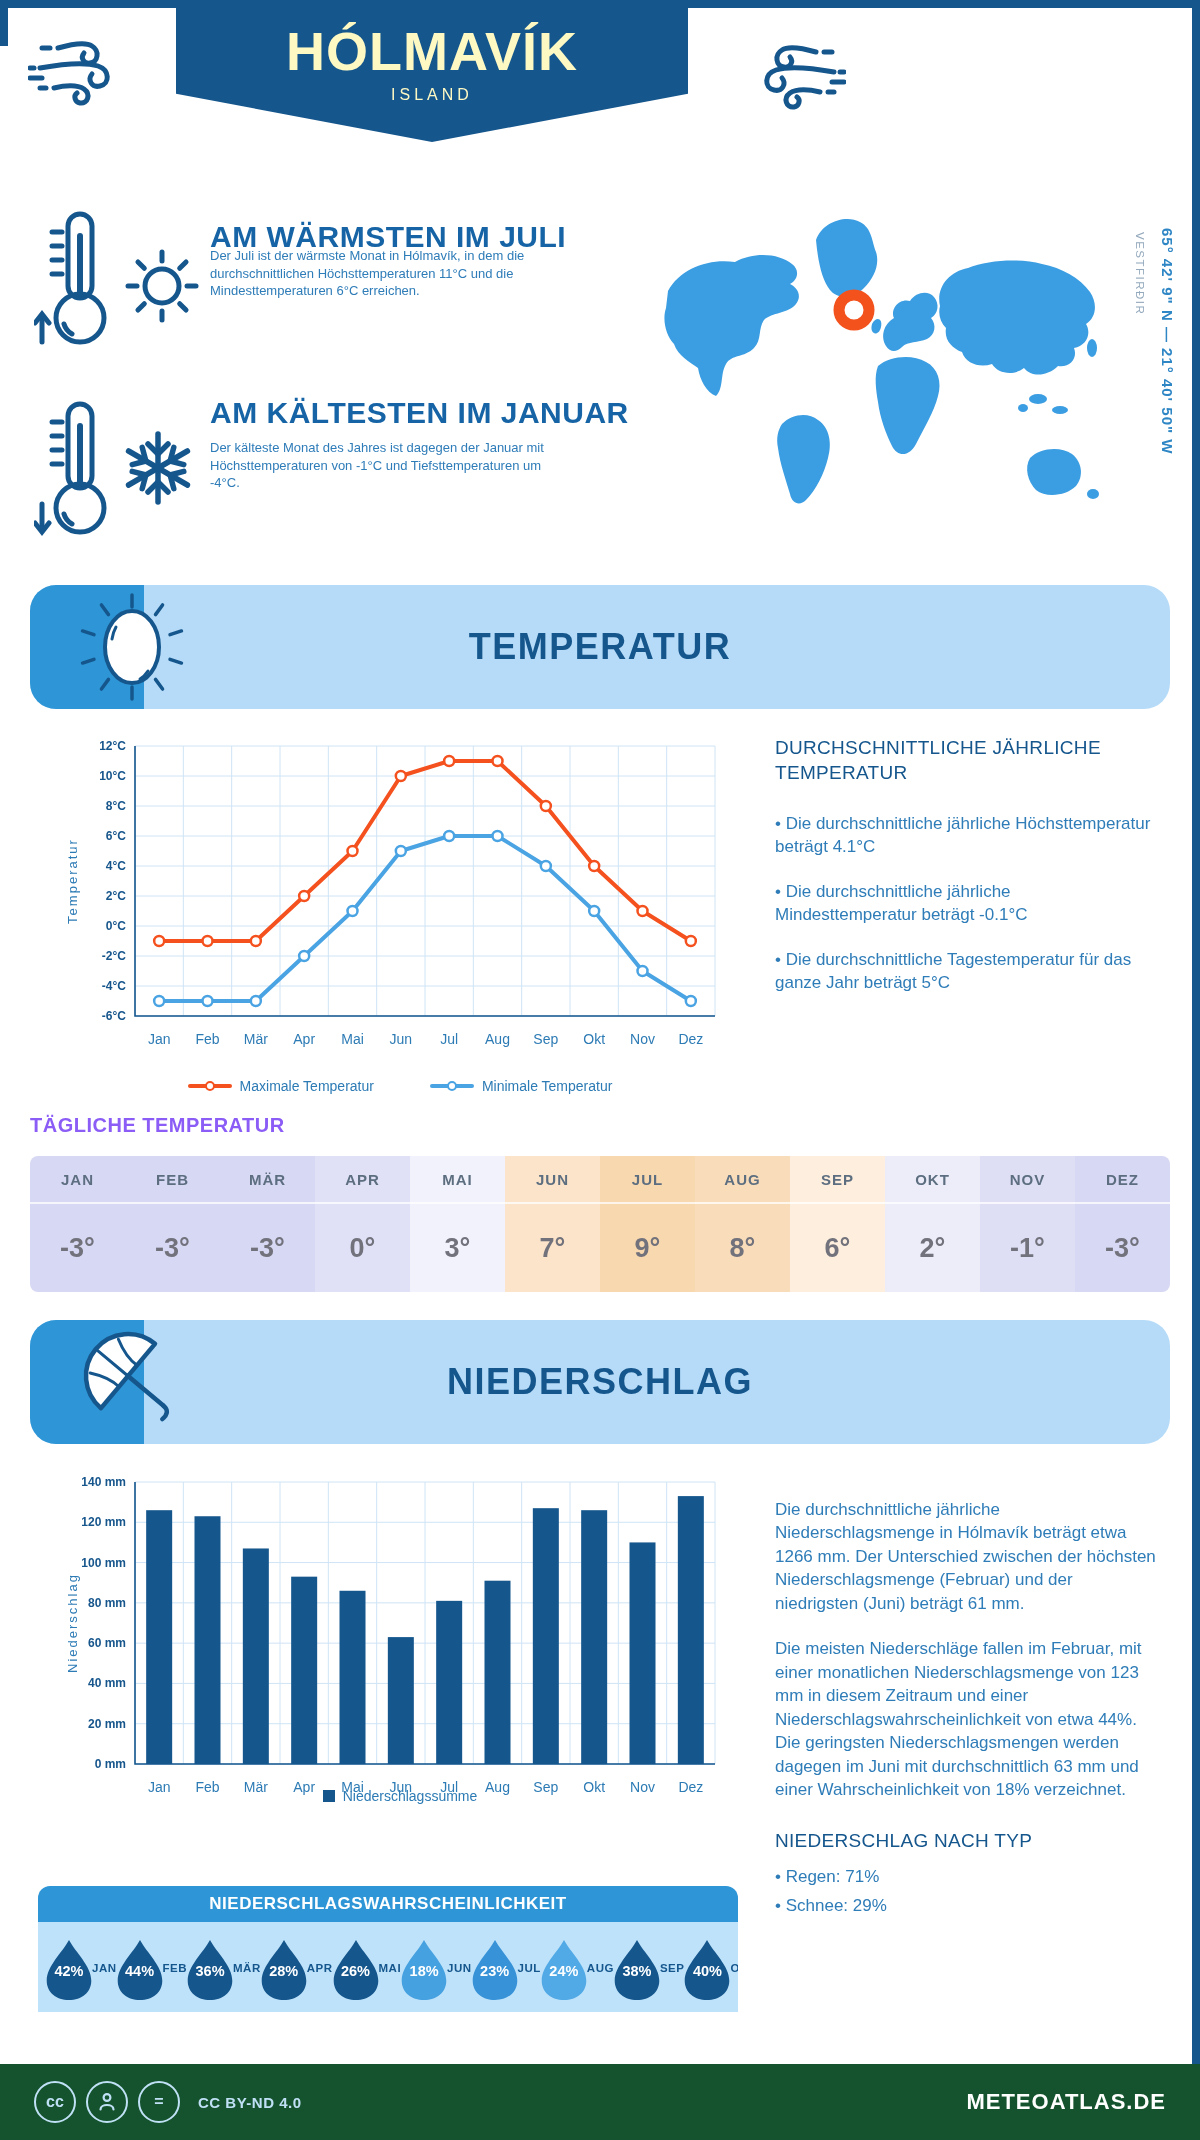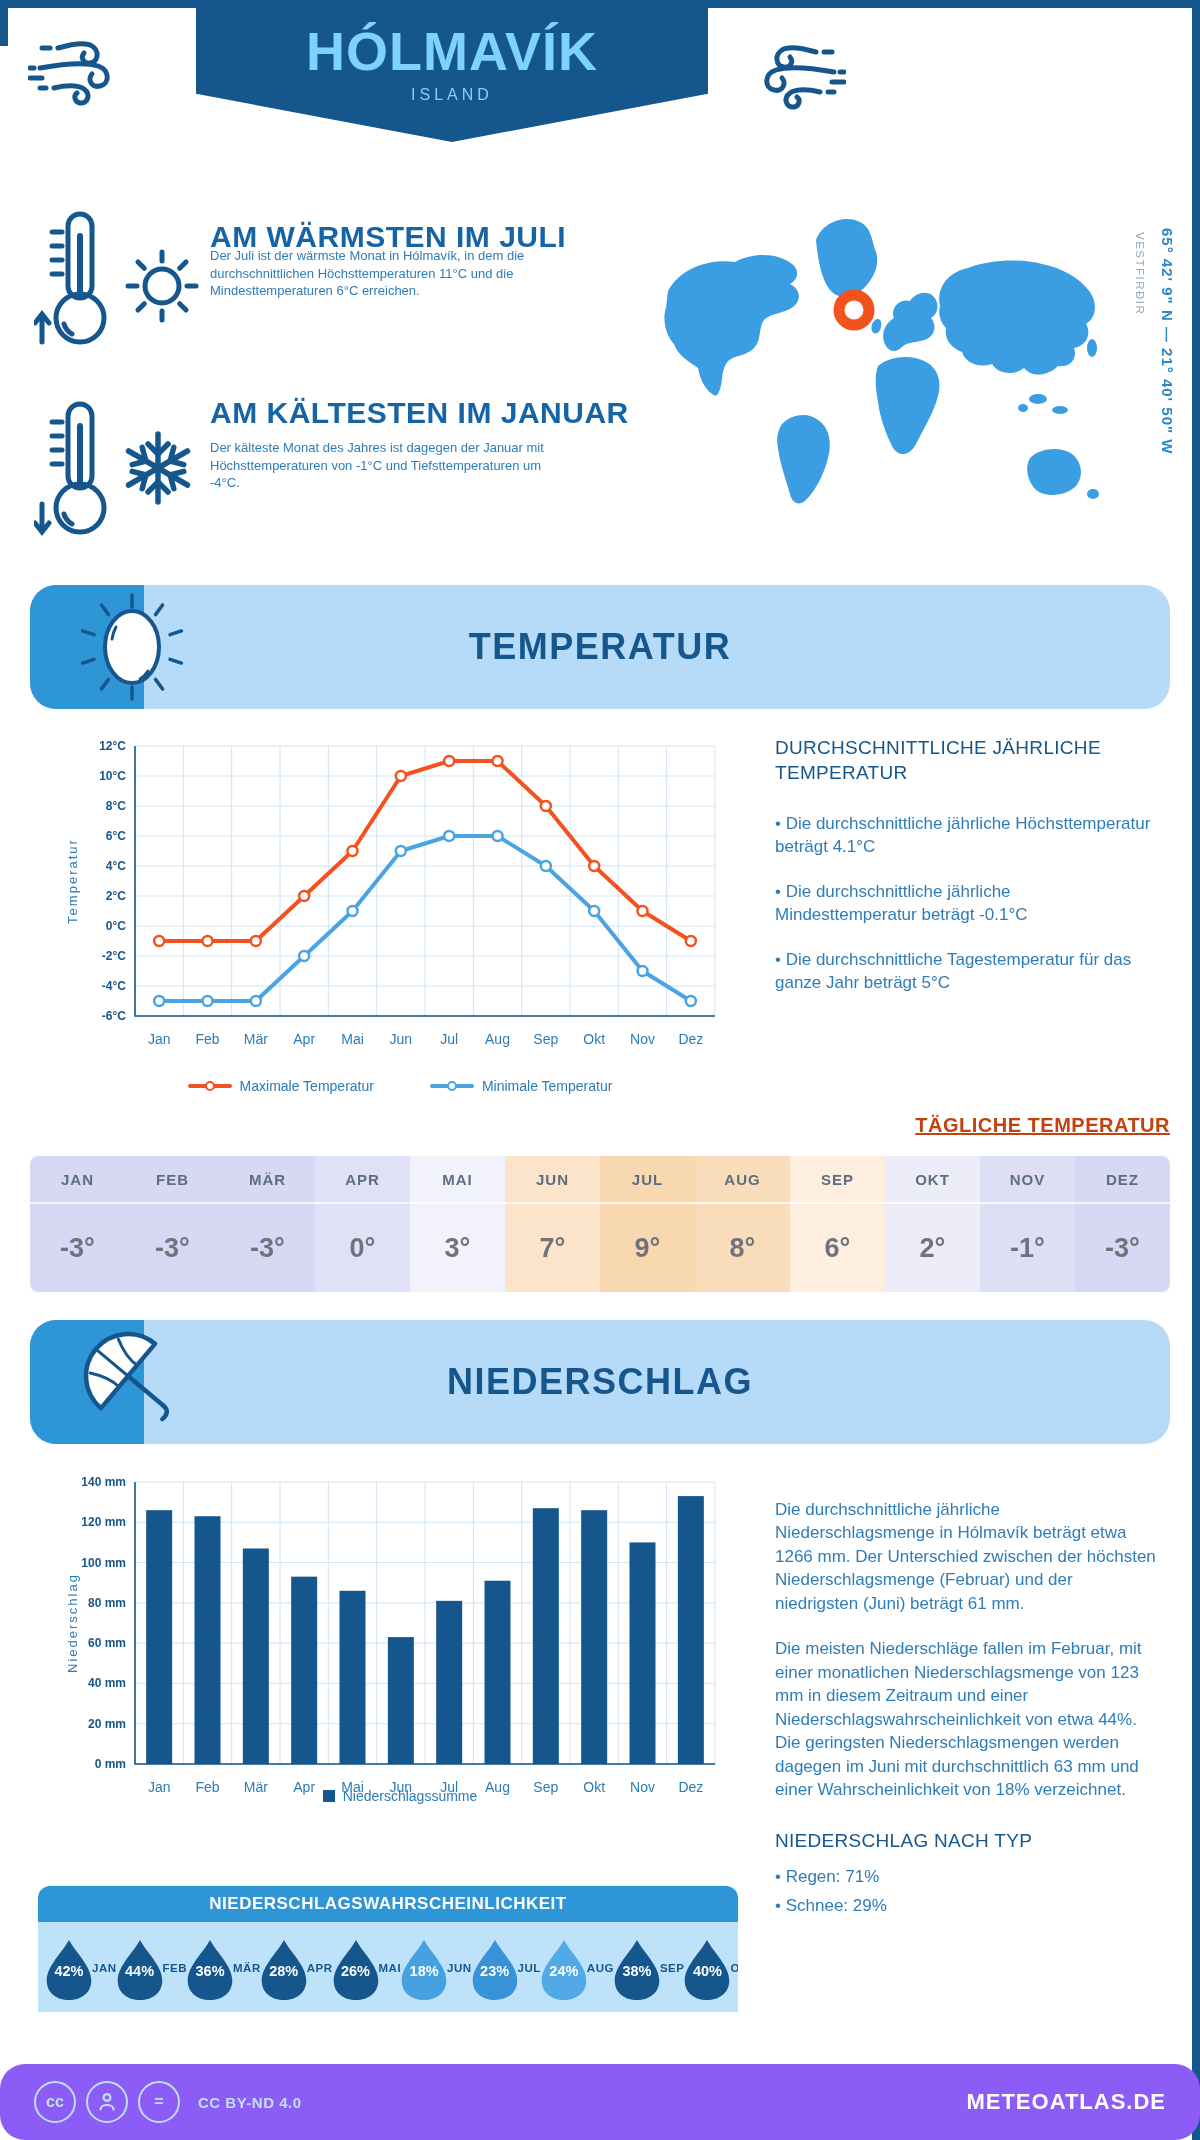--- a/index.html
+++ b/index.html
@@ -6,22 +6,22 @@
   .page{position:relative;width:1200px;height:2140px;background:#ffffff;margin:0 auto;
         font-family:"Liberation Sans",sans-serif;overflow:hidden;}
   .abs{position:absolute;}
 
   
   .frame-top{left:0;top:0;width:1200px;height:8px;background:#15568d;}
   .frame-right{left:1192px;top:0;width:8px;height:2140px;background:#15568d;}
   .frame-left-stub{left:0;top:0;width:8px;height:46px;background:#15568d;}
 
   
-  .banner{left:196px;top:0;width:512px;height:142px;background:#15568d;
-          clip-path:polygon(0 0,100% 0,100% 66%,50% 100%,0 66%);text-align:center;color:#7dd3fc;}
+  .banner{left:176px;top:0;width:512px;height:142px;background:#15568d;
+          clip-path:polygon(0 0,100% 0,100% 66%,50% 100%,0 66%);text-align:center;color:#fef9c3;}
   .banner-title{margin-top:20px;font-size:54px;font-weight:bold;letter-spacing:1px;}
   .banner-sub{margin-top:4px;font-size:16px;letter-spacing:4px;}
 
   .vert{writing-mode:vertical-rl;text-orientation:mixed;}
   .coords{right:24px;top:228px;font-size:15px;font-weight:bold;color:#2e86c5;letter-spacing:1px;}
   .region{right:54px;top:232px;font-size:11.5px;color:#93a9bd;letter-spacing:1.5px;}
 
   
   .hl-title{font-size:30px;font-weight:bold;color:#1664a5;letter-spacing:0.5px;}
   .hl-text{font-size:13px;line-height:1.35;color:#2e7cb8;}
@@ -42,44 +42,44 @@
   .chart text{font-family:"Liberation Sans",sans-serif;}
   .grid{stroke:#cfe4f6;stroke-width:1;}
   .axis{stroke:#15568d;stroke-width:1.6;fill:none;}
   .ytick{font-size:12px;font-weight:bold;fill:#17568c;}
   .xtick{font-size:14px;fill:#2d7bb5;}
   .axlabel{font-size:13px;fill:#2d7bb5;letter-spacing:2px;}
   .legend-row{display:flex;justify-content:center;gap:56px;align-items:center;}
   .legend-item{display:flex;align-items:center;gap:8px;font-size:14px;color:#2d7bb5;}
 
   
-  .daily-title{left:30px;top:1114px;width:1140px;text-align:right;font-size:20px;font-weight:bold;
-               color:#c2410c;letter-spacing:0.5px;text-decoration:underline;}
+  .daily-title{left:30px;top:1114px;width:1140px;text-align:left;font-size:20px;font-weight:bold;
+               color:#8b5cf6;letter-spacing:0.5px;}
   .daily{left:30px;top:1156px;width:1140px;height:136px;display:flex;border-radius:8px;overflow:hidden;}
   .daily-col{flex:1;display:flex;flex-direction:column;}
   .daily-m{height:46px;display:flex;align-items:center;justify-content:center;font-size:15px;
            font-weight:bold;color:#5c6e80;letter-spacing:1px;}
   .daily-gap{height:2px;background:rgba(255,255,255,0.75);}
   .daily-v{flex:1;display:flex;align-items:center;justify-content:center;font-size:27px;
            font-weight:bold;color:#72727c;}
 
   
   .prob{left:38px;top:1886px;width:700px;height:162px;border-radius:12px;overflow:hidden;}
   .prob-h{height:36px;background:#2e96d6;color:#fff;display:flex;align-items:center;justify-content:center;
           font-size:17px;font-weight:bold;letter-spacing:0.5px;}
   .prob-b{height:90px;background:#bee2fa;display:flex;padding:0 8px;}
   .drop-cell{flex:1;position:relative;display:flex;flex-direction:row;align-items:center;}
   .drop-wrap{position:relative;width:46px;height:62px;margin-top:4px;}
   .drop-pct{position:absolute;left:0;top:25px;width:46px;text-align:center;font-size:14.5px;
             font-weight:bold;color:#fff;}
   .drop-m{margin-top:1px;font-size:11.5px;font-weight:bold;color:#15568d;letter-spacing:0.5px;}
 
   
-  .footer{left:0;top:2064px;width:1200px;height:76px;background:#8b5cf6;display:flex;
-          align-items:center;justify-content:space-between;padding:0 34px;box-sizing:border-box;border-radius:25px;}
+  .footer{left:0;top:2064px;width:1200px;height:76px;background:#14532d;display:flex;
+          align-items:center;justify-content:space-between;padding:0 34px;box-sizing:border-box;}
   .cc-group{display:flex;align-items:center;gap:10px;}
   .cc-circle{width:38px;height:38px;border:2.5px solid #bfe0f5;border-radius:50%;display:flex;
              align-items:center;justify-content:center;color:#bfe0f5;font-weight:bold;font-size:16px;}
   .cc-label{margin-left:8px;color:#bfe0f5;font-weight:bold;font-size:15px;letter-spacing:0.5px;}
   .site{color:#fff;font-weight:bold;font-size:22px;letter-spacing:1px;}
 </style>
 </head>
 <body>
 
 <div class="page">

